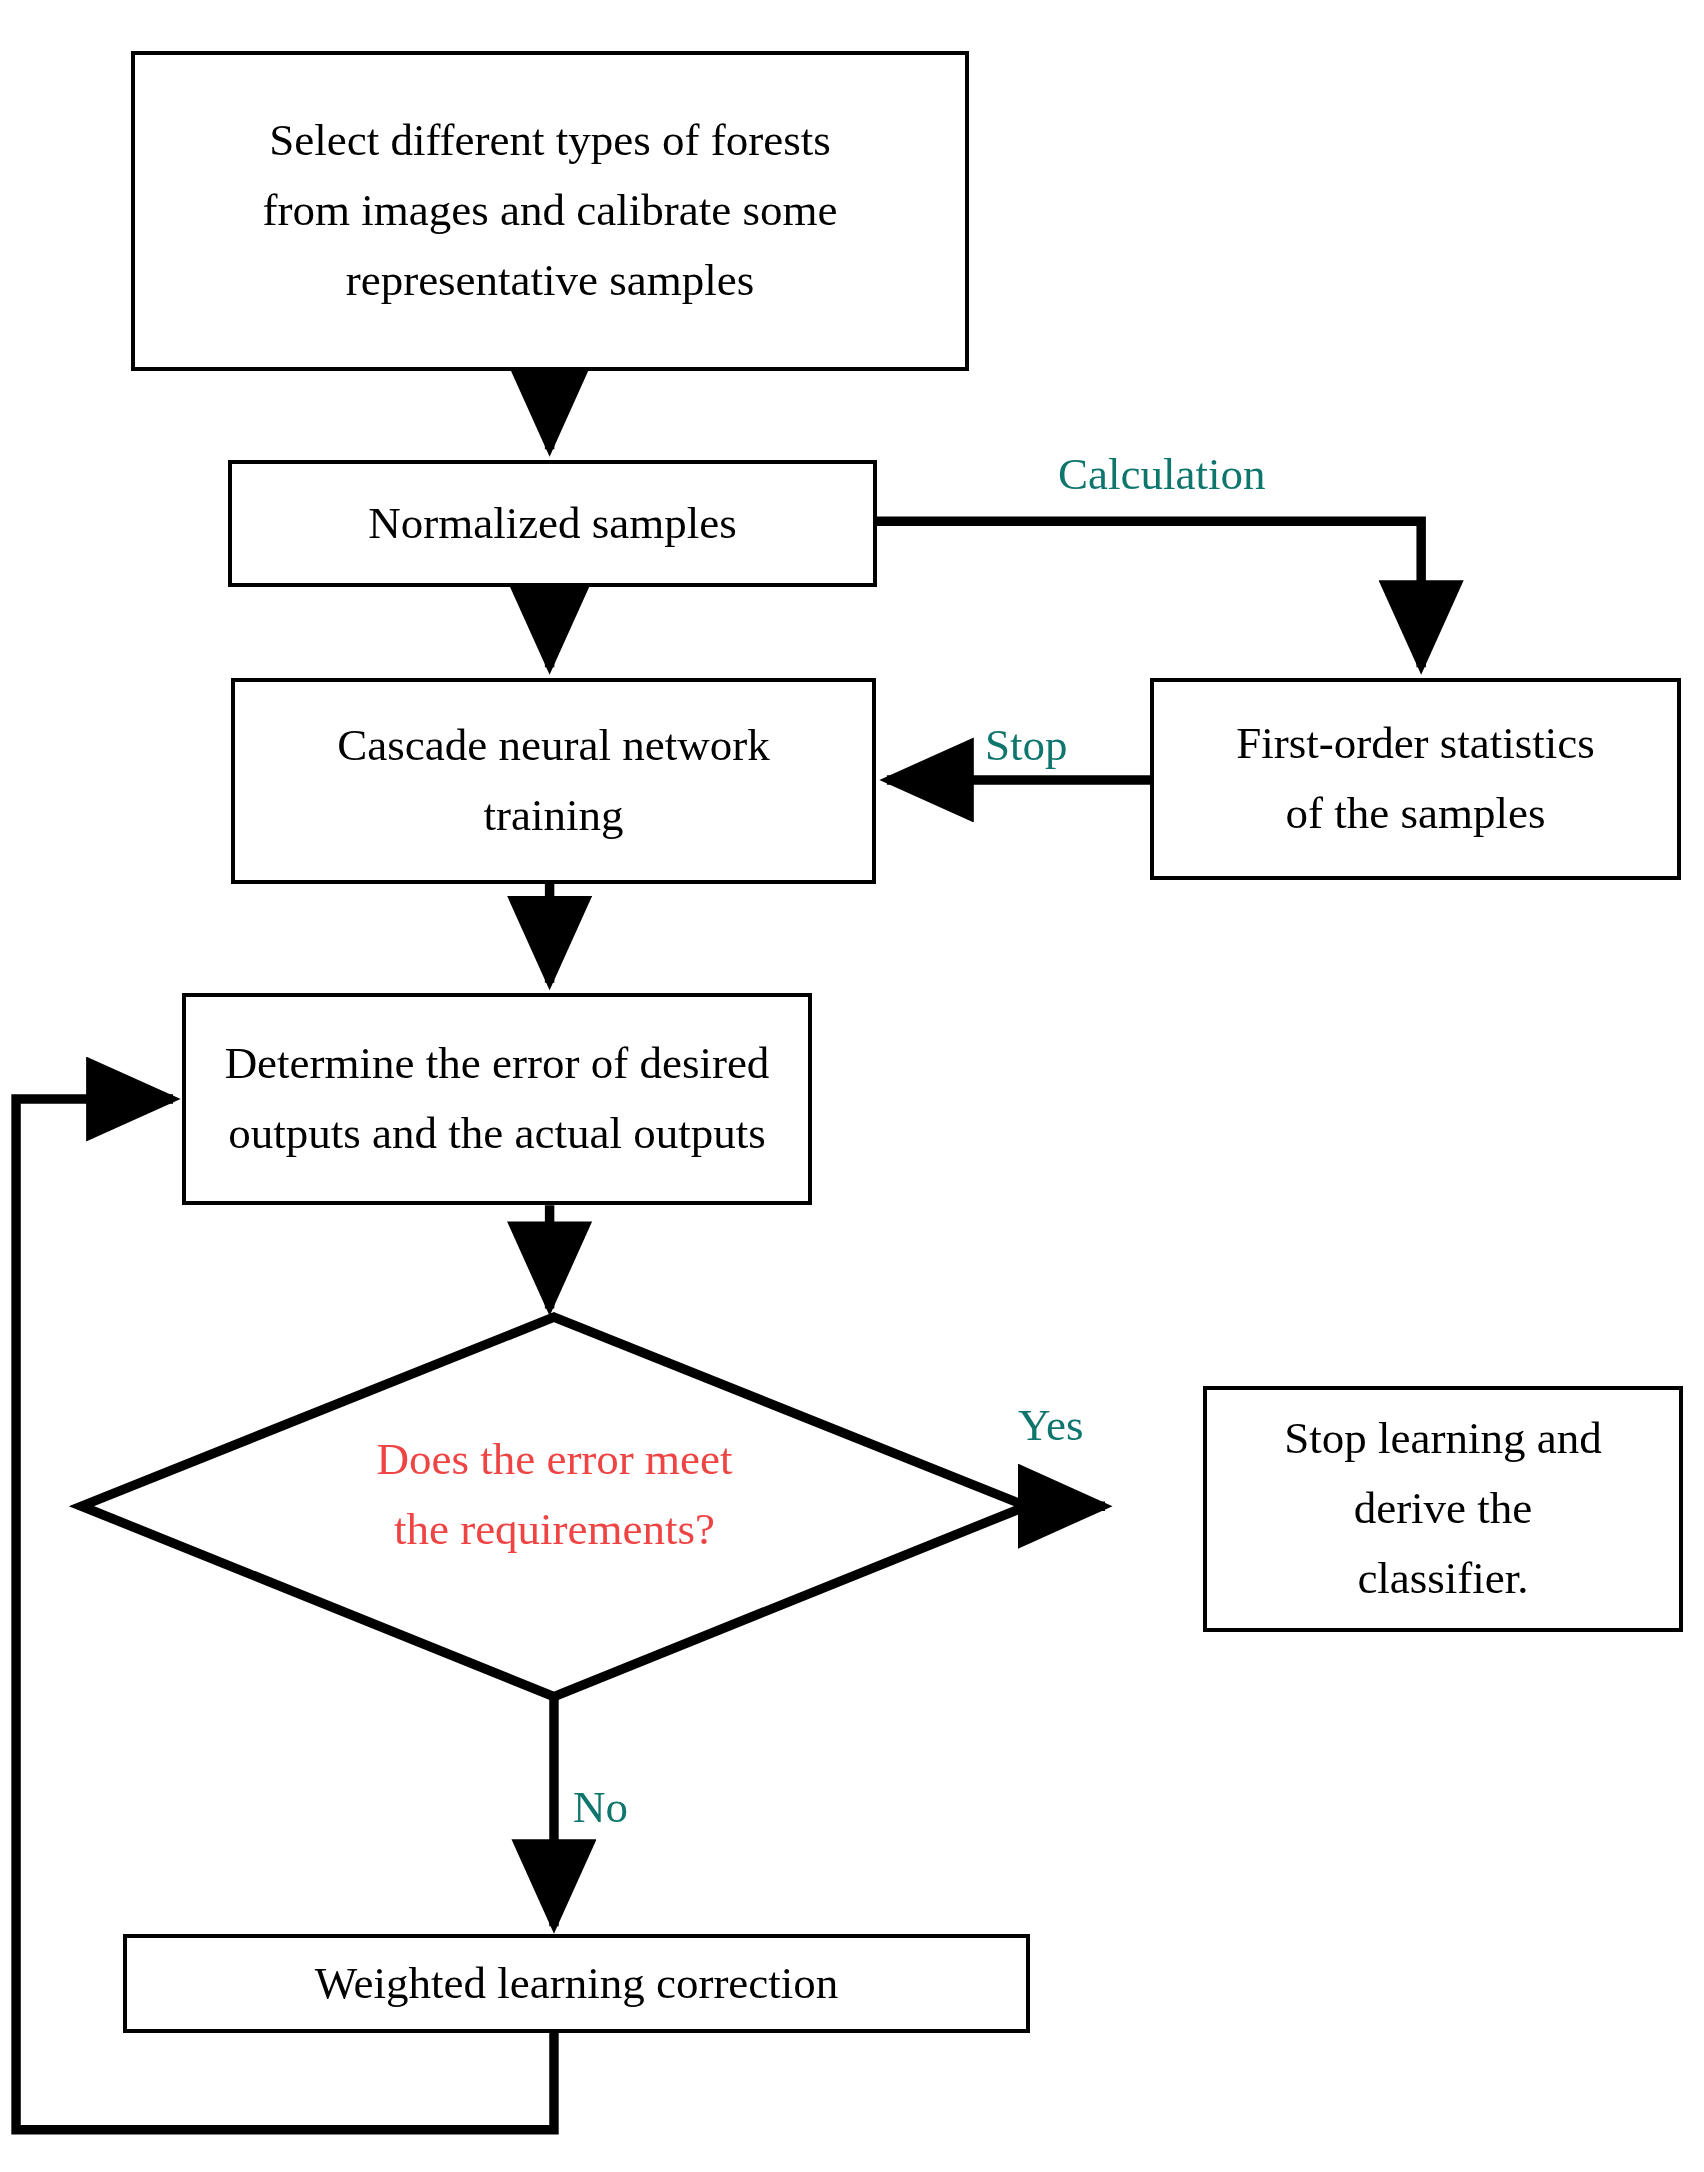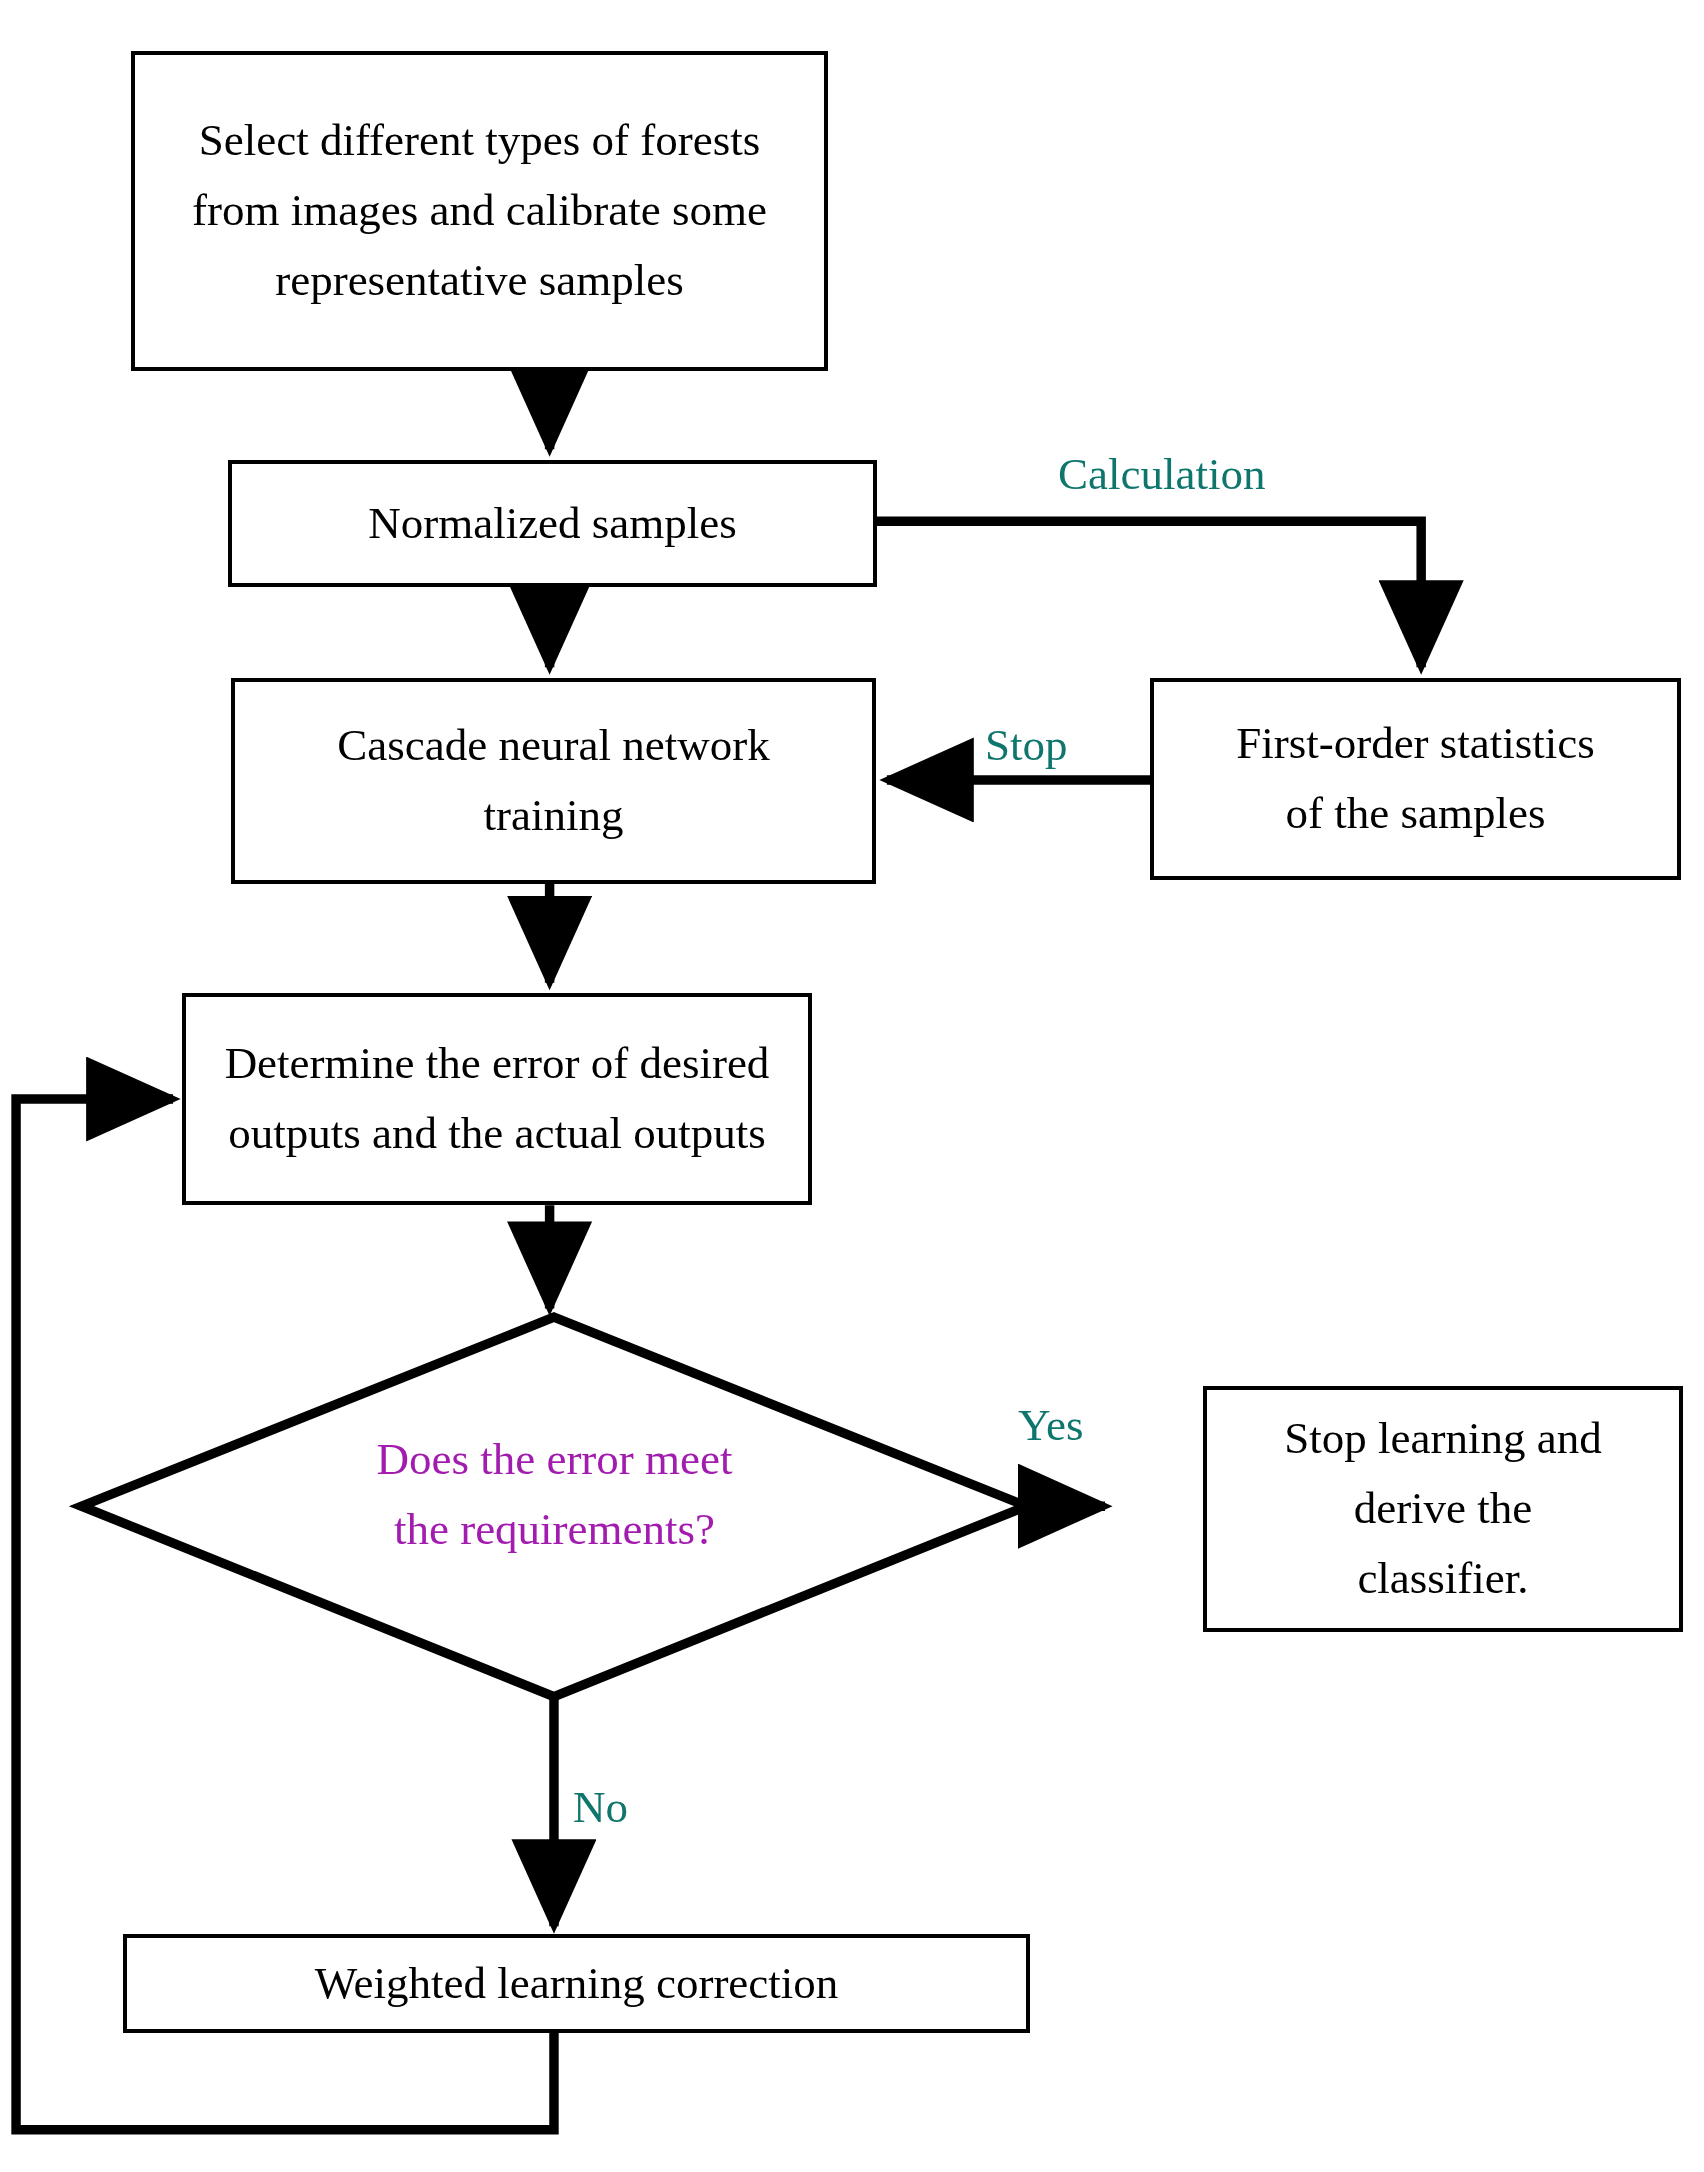--- a/index.html
+++ b/index.html
@@ -43,21 +43,21 @@
     position: absolute;
     font-size: 45px;
     line-height: 1;
     color: #0f766e;
     white-space: nowrap;
   }
   .diamond-label {
     position: absolute;
     font-size: 45px;
     line-height: 1.55;
-    color: #a21caf;
+    color: #ef4444;
     text-align: center;
     white-space: pre-line;
     pointer-events: none;
   }
 </style>
 </head>
 <body>
 
 <div id="canvas">
 
@@ -82,21 +82,21 @@
 
     <polygon points="762,1812 1412,2072 762,2334 112,2072" fill="#ffffff" stroke="#000000" stroke-width="13"></polygon>
 
     <line x1="1412" y1="2072" x2="1520" y2="2072" stroke="#000000" stroke-width="13" marker-end="url(#arrowhead)"></line>
 
     <line x1="762" y1="2334" x2="762" y2="2650" stroke="#000000" stroke-width="13" marker-end="url(#arrowhead)"></line>
 
     <polyline points="762,2796 762,2930 22,2930 22,1512 238,1512" fill="none" stroke="#000000" stroke-width="13" marker-end="url(#arrowhead)"></polyline>
   </svg>
 
-  <div class="node-box" style="left:131px; top:51px; width:697px; height:320px;">
+  <div class="node-box" style="left:131px; top:51px; width:838px; height:320px;">
     <div class="node-text">Select different types of forests
 from images and calibrate some
 representative samples</div>
   </div>
 
   <div class="node-box" style="left:228px; top:460px; width:649px; height:127px;">
     <div class="node-text">Normalized samples</div>
   </div>
 
   <div class="node-box" style="left:231px; top:678px; width:645px; height:206px;">

